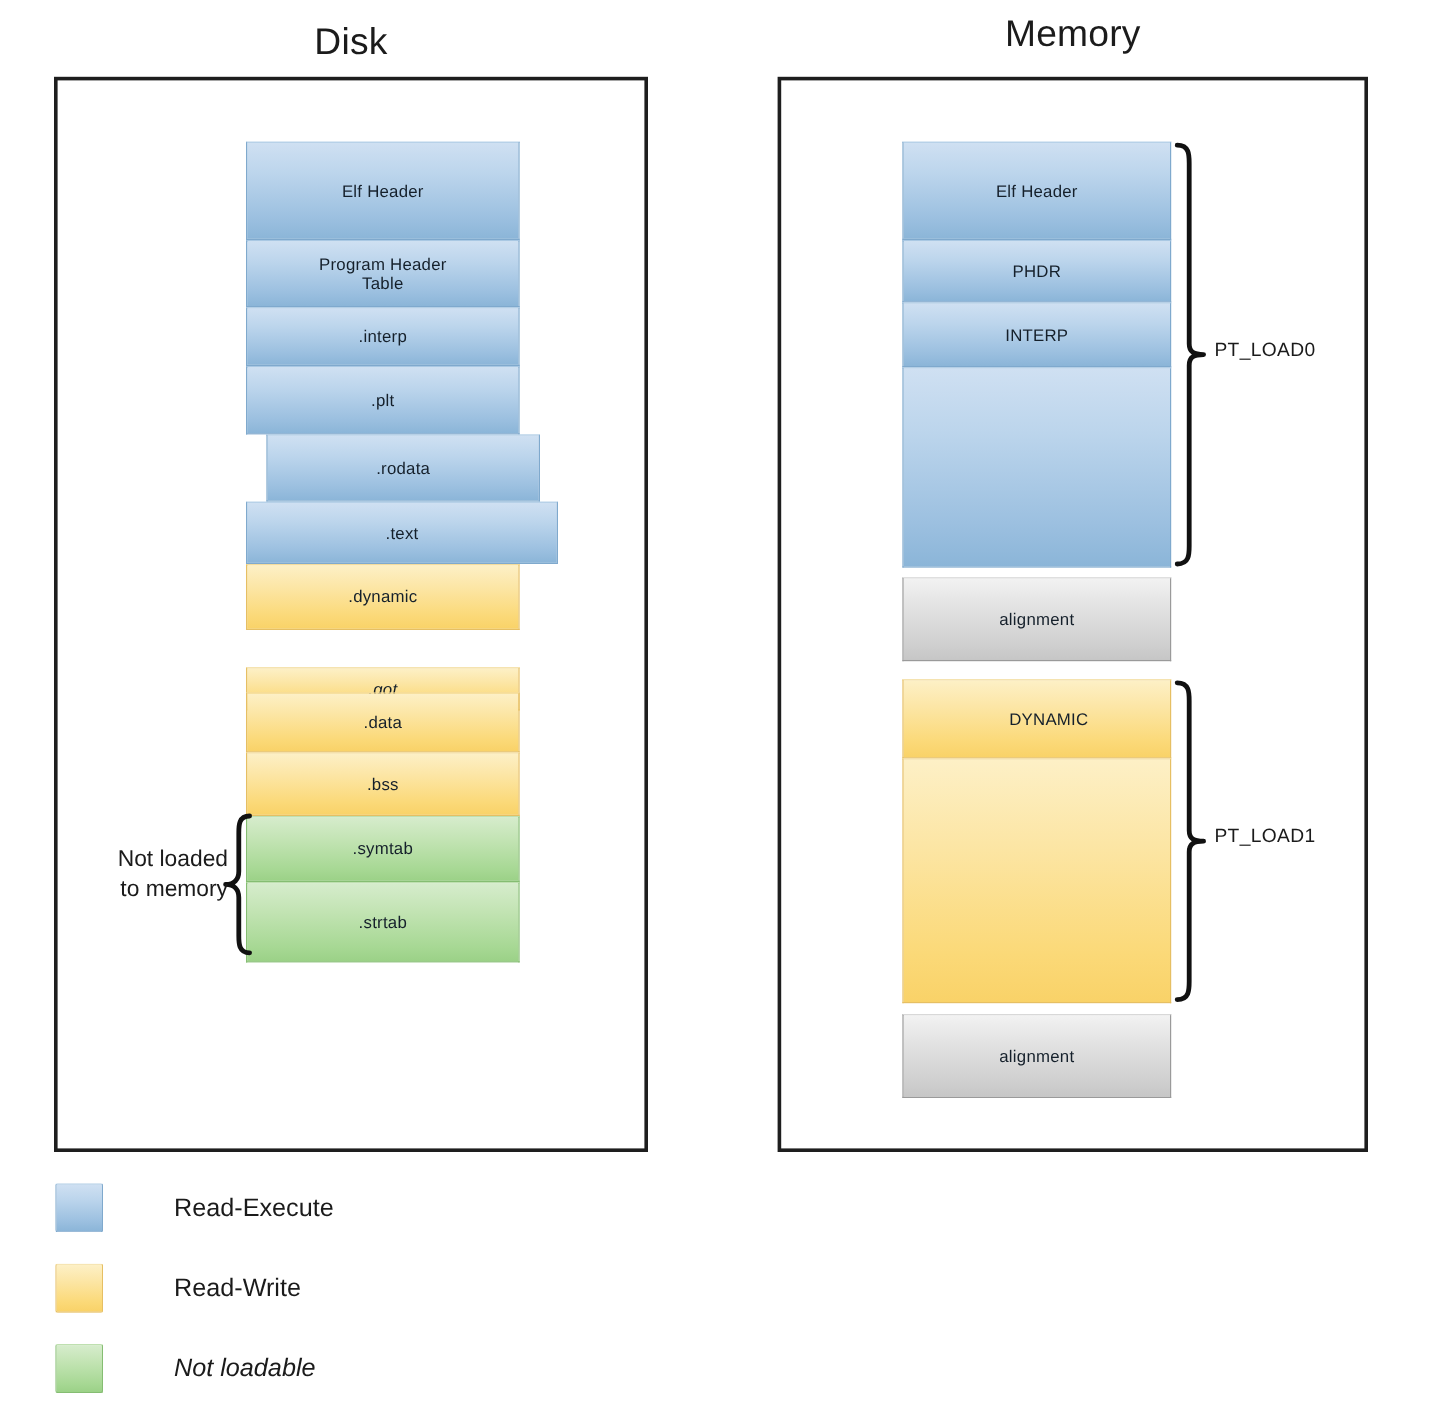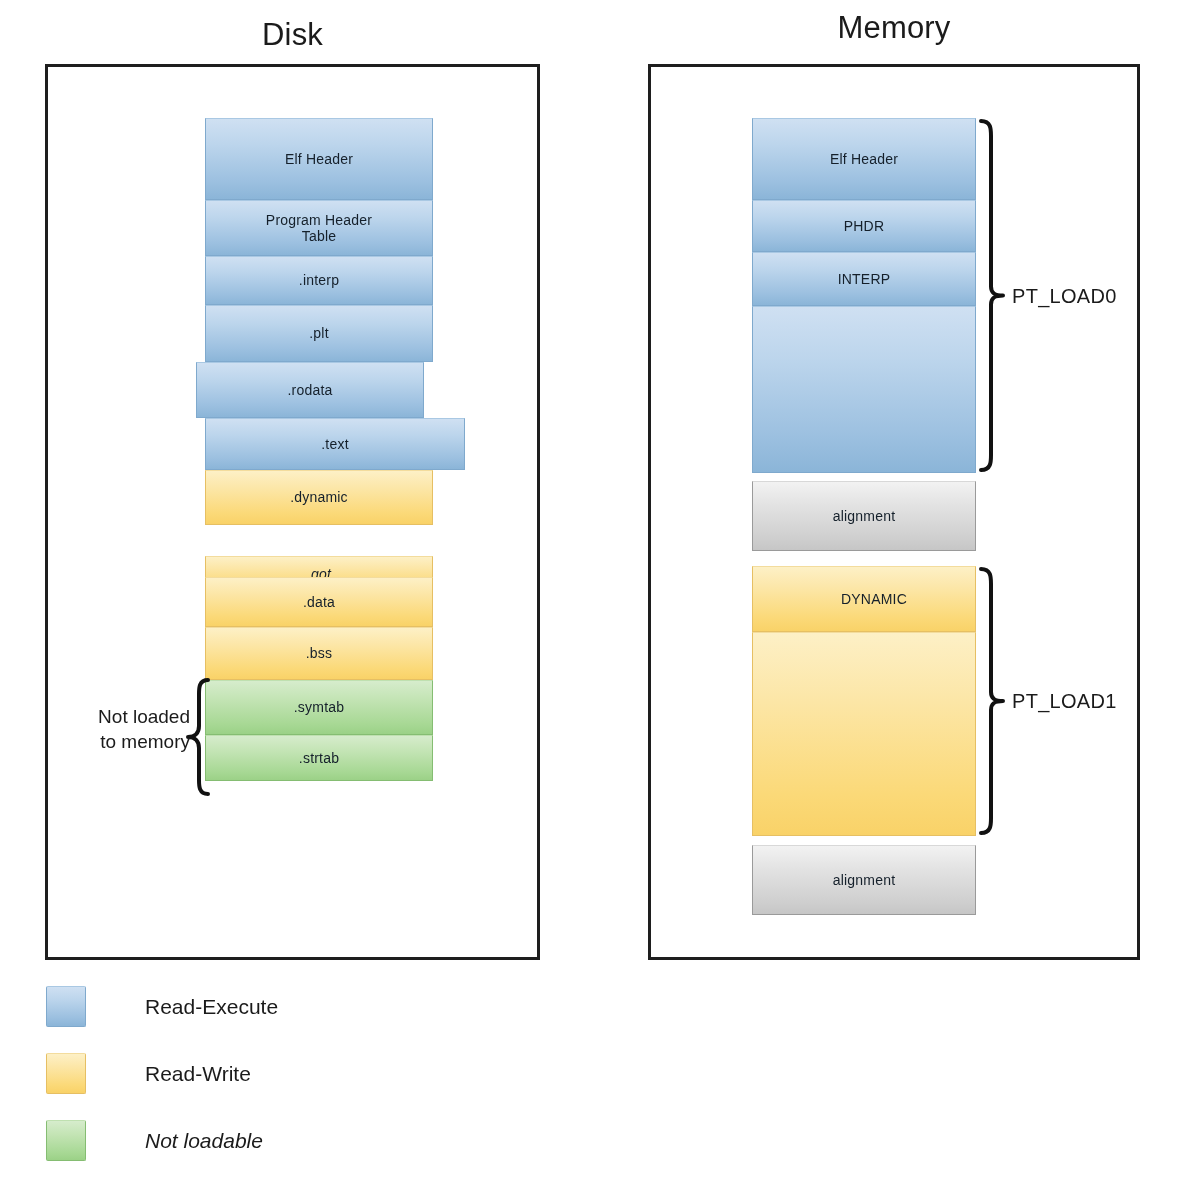--- a/index.html
+++ b/index.html
@@ -82,21 +82,21 @@
 
   
   .side-label{
     position:absolute;
     font-size:19px;
     color:#1b1b1b;
     line-height:1.3;
     white-space:nowrap;
   }
   #not-loaded-label{left:62px;top:705px;width:128px;text-align:right;}
-  .ptload-label{font-size:20px;letter-spacing:0.3px;}
+  .ptload-label{font-size:16px;letter-spacing:0.3px;}
 
   
   .legend{position:absolute;left:46px;top:986px;}
   .legend-row{position:absolute;display:flex;align-items:center;}
   .legend-swatch{
     width:40px;height:41px;box-sizing:border-box;
     border-radius:2px;
     flex:0 0 auto;
   }
   .legend-text{
@@ -124,42 +124,42 @@
       </div>
       <div class="blk c-blue" style="left: 205px; top: 200px; width: 228px; height: 56px;">
         <span>Program Header<br>Table</span>
       </div>
       <div class="blk c-blue" style="left: 205px; top: 256px; width: 228px; height: 49px;">
         <span>.interp</span>
       </div>
       <div class="blk c-blue" style="left: 205px; top: 305px; width: 228px; height: 57px;">
         <span>.plt</span>
       </div>
-      <div class="blk c-blue" style="left: 196px; top: 362px; width: 228px; height: 56px;">
+      <div class="blk c-blue" style="left: 222px; top: 362px; width: 228px; height: 56px;">
         <span>.rodata</span>
       </div>
       <div class="blk c-blue" style="left: 205px; top: 418px; width: 260px; height: 52px;">
         <span>.text</span>
       </div>
       <div class="blk c-yellow" style="left: 205px; top: 470px; width: 228px; height: 55px;">
         <span>.dynamic</span>
       </div>
       <div class="blk c-yellow" style="left: 205px; top: 556px; width: 228px; height: 36px; font-style: italic;">
         <span>.got</span>
       </div>
       <div class="blk c-yellow" style="left: 205px; top: 577px; width: 228px; height: 50px;">
         <span>.data</span>
       </div>
       <div class="blk c-yellow" style="left: 205px; top: 627px; width: 228px; height: 53px;">
         <span>.bss</span>
       </div>
       <div class="blk c-green" style="left: 205px; top: 680px; width: 228px; height: 55px;">
         <span>.symtab</span>
       </div>
-      <div class="blk c-green" style="left: 205px; top: 735px; width: 228px; height: 46px;">
+      <div class="blk c-green" style="left: 205px; top: 735px; width: 228px; height: 67px;">
         <span>.strtab</span>
       </div>
     </div>
 
   <div class="brace" id="not-loaded-brace" style="left:185px;top:678px;">
     <svg width="26" height="118" viewBox="0 0 26 118" fill="none">
       <path d="M23 2 C14 2 14 10 14 16 L14 48 C14 55 10 59 3 59 C10 59 14 63 14 70 L14 102 C14 108 14 116 23 116" stroke="#111" stroke-width="4" stroke-linecap="round" stroke-linejoin="round" fill="none"></path>
     </svg>
   </div>
 

